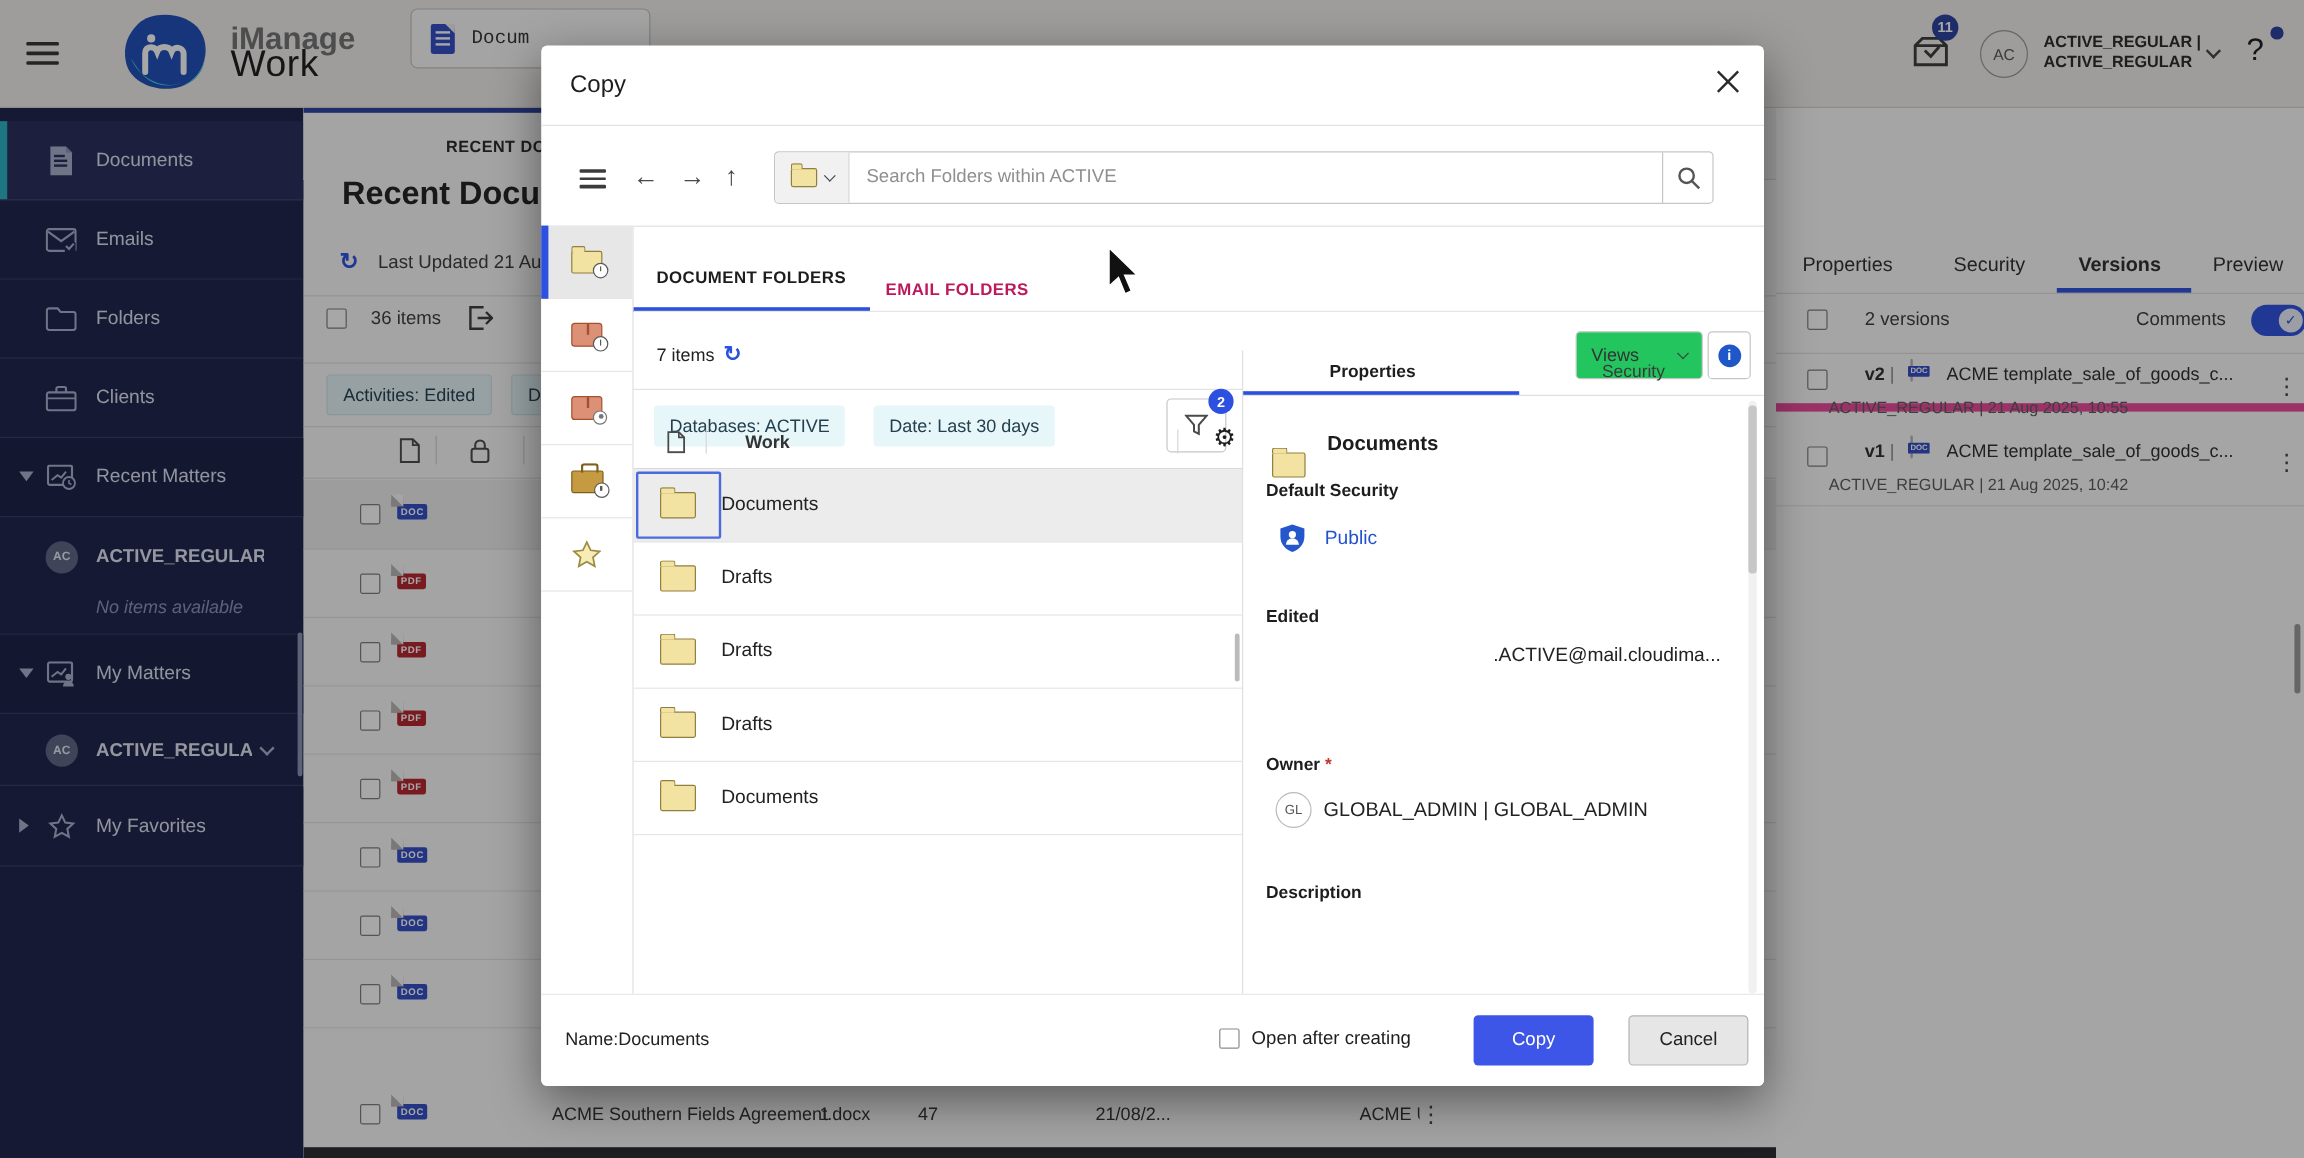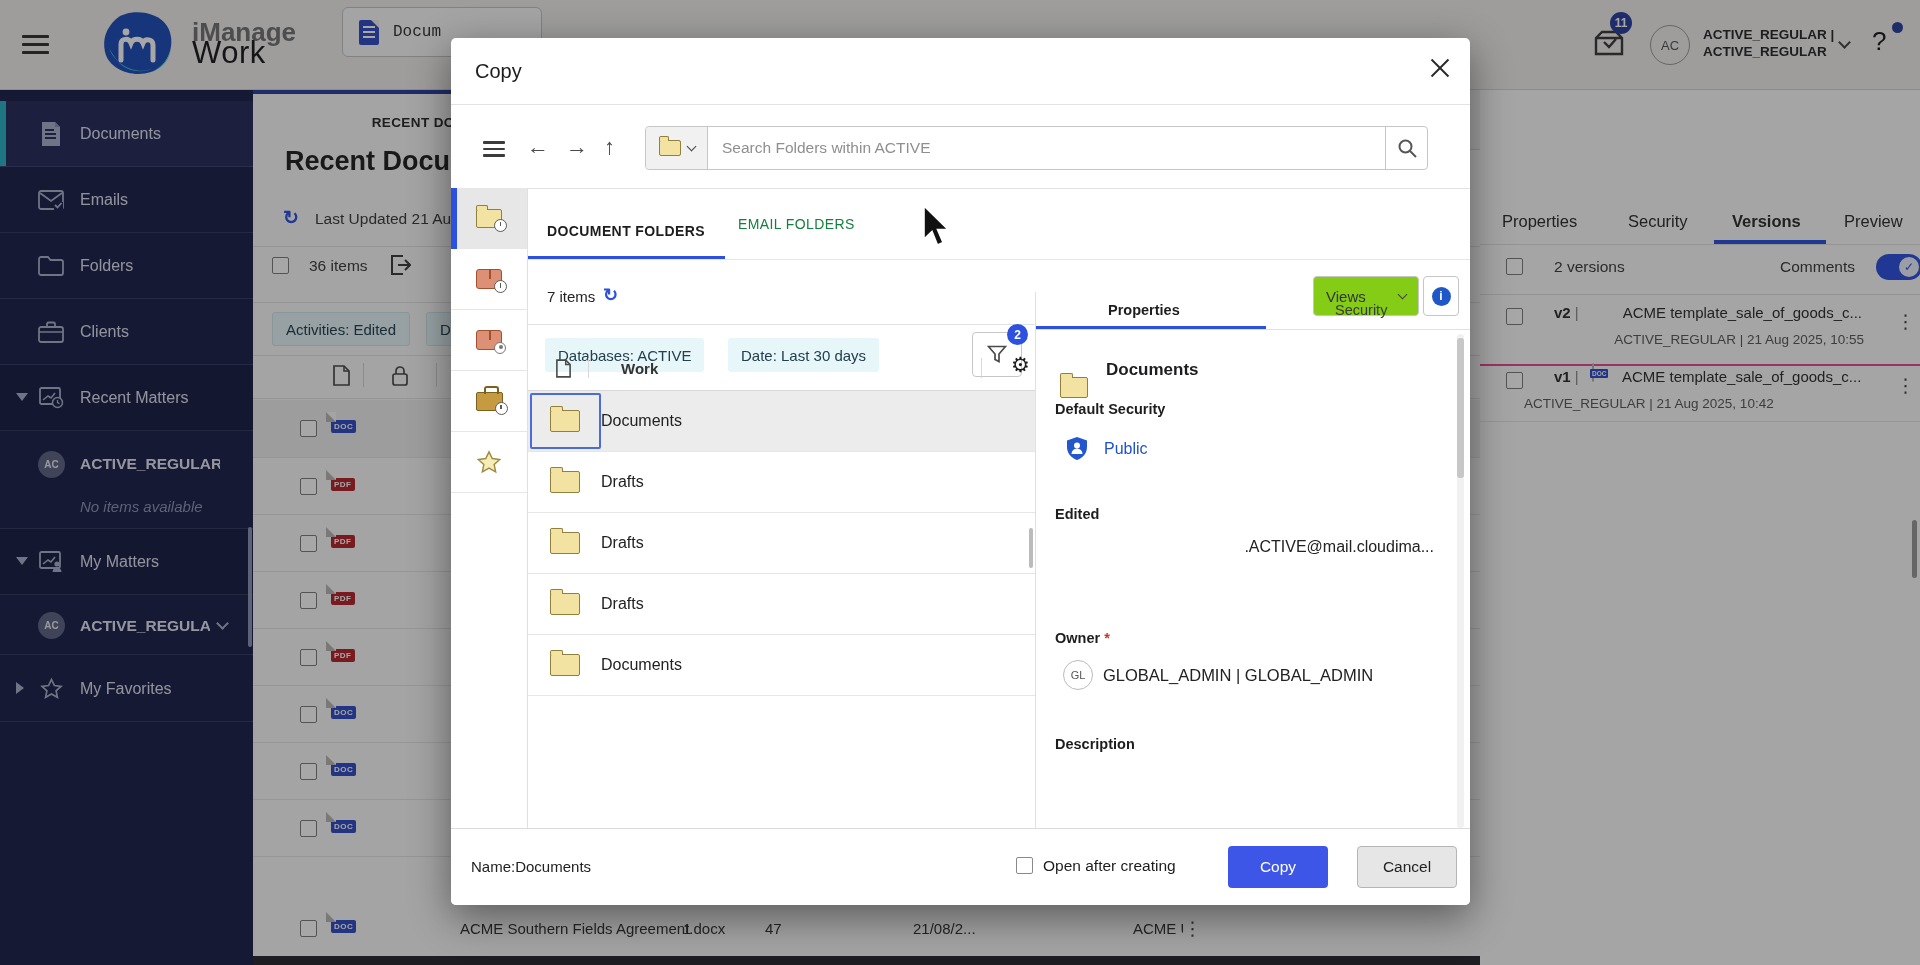--- a/index.html
+++ b/index.html
@@ -111,21 +111,21 @@
   .persondot { position:absolute; right:-5px; bottom:-5px; width:12px; height:12px; border-radius:50%;
                background:#fff; border:1px solid #777; }
   .persondot::before { content:""; position:absolute; left:3.5px; top:1.5px; width:4px; height:4px;
                        border-radius:50%; background:#777; }
   .brief { position:relative; width:27px; height:19px; background:#c59a41; border:1px solid #7d5f1e; border-radius:2px; }
   .brief::before { content:""; position:absolute; left:7px; top:-7px; width:11px; height:6px;
                    border:2px solid #7d5f1e; border-bottom:none; border-radius:3px 3px 0 0; }
   .mtab { font-size:14px; letter-spacing:.4px; font-weight:700; }
   .chipb { position:absolute; height:34px; background:#e7f6f8; border-radius:3px; display:flex;
            align-items:center; padding:0 13px; font-size:15px; color:#23404f; }
-  .viewsbtn { position:absolute; border:1px solid #c6c6c6; border-radius:4px; background:#84cc16;
+  .viewsbtn { position:absolute; border:1px solid #c6c6c6; border-radius:4px; background:#22c55e;
               display:flex; align-items:center; justify-content:space-between; padding:0 12px;
               font-size:15px; color:#333; }
   .infob { position:absolute; border:1px solid #c6c6c6; border-radius:4px; background:#fff;
            display:flex; align-items:center; justify-content:center; }
   .infoi { width:19px; height:19px; border-radius:50%; background:#1f57c8; color:#fff; font-size:12px;
            font-weight:700; display:flex; align-items:center; justify-content:center; }
   .funnelbtn { position:absolute; width:50px; height:45px; border:1px solid #c6c6c6; border-radius:4px;
                background:#fff; display:flex; align-items:center; justify-content:center; }
   .lrow { position:absolute; left:77px; width:507px; height:61px; border-bottom:1px solid #e6e6e6;
           display:flex; align-items:center; font-size:16px; color:#222; }
@@ -382,21 +382,21 @@
       <div class="blueu" style="left:234px;top:150px;width:112px;"></div>
       <div class="hairline" style="left:0;top:154px;width:440px;"></div>
       <div class="abs cb" style="left:26px;top:168px;"></div>
       <div class="abs gtext" style="left:74px;top:168px;">2 versions</div>
       <div class="abs gtext" style="left:300px;top:168px;">Comments</div>
       <div class="abs toggle" style="left:396px;top:164px;">
           <span class="knob">✓</span>
         </div>
       <div class="hairline" style="left:0;top:204px;width:440px;"></div>
 
-      <div class="abs" style="left:0;top:204px;width:440px;height:72px;border-bottom:2px solid #ec4899;text-align:right;">
+      <div class="abs" style="left:0;top:204px;width:440px;height:49px;border-bottom:7px solid #ec4899;">
         <span class="abs cb" style="left:26px;top:14px;"></span>
         <span class="abs" style="left:74px;top:10px;font-size:15px;font-weight:700;color:#2e2e2e;"><span>v2</span> <span style="font-weight:400;color:#888;">|</span></span>
         <span class="abs minidoc" style="left:112px;top:6px;"><span>DOC</span></span>
         <span class="abs nowrap" style="left:142px;top:10px;width:240px;font-size:15px;color:#2e2e2e;">ACME template_sale_of_goods_c...</span>
         <span class="abs kebab" style="left:416px;top:16px;">⋮</span>
         <span class="abs vmeta nowrap" style="left:44px;top:38px;width:340px;">ACTIVE_REGULAR  |  21 Aug 2025, 10:55</span>
       </div>
 
       <div class="abs" style="left:0;top:268px;width:440px;height:64px;border-bottom:1px solid #e6e4e2;">
         <span class="abs cb" style="left:26px;top:14px;"></span>
@@ -464,21 +464,21 @@
           </span>
       </div>
       <div class="railcell">
         <svg width="28" height="27" viewBox="0 0 24 24">
             <path d="M12 2.5l2.9 6 6.6.8-4.9 4.5 1.3 6.5L12 17l-5.9 3.3 1.3-6.5-4.9-4.5 6.6-.8z" fill="#f7ecb5" stroke="#9c8b42" stroke-width="1.3"></path>
           </svg>
       </div>
     </div>
 
     <div class="abs mtab" style="left:96px;top:185px;color:#1d1d1f;">DOCUMENT FOLDERS</div>
-    <div class="abs mtab" style="left:287px;top:178px;color:#15803d;font-weight:400;">EMAIL FOLDERS</div>
+    <div class="abs mtab" style="left:287px;top:195px;color:#be185d;font-weight:700;">EMAIL FOLDERS</div>
     <div class="blueu" style="left:77px;top:218px;width:197px;"></div>
     <div class="hairline" style="left:77px;top:221px;width:942px;background:#e6e6e6;"></div>
 
     <div class="abs" style="left:96px;top:250px;font-size:15px;color:#222;">7 items</div>
     <div class="abs" style="left:152px;top:246px;color:#2c50e0;font-size:18px;font-weight:700;">↻</div>
     <div class="viewsbtn" style="left:862px;top:238px;width:106px;height:40px;">
       <span>Views</span>
       <span class="chev" style="width:7px;height:7px;border-width:1.8px;margin-top:-3px;"></span>
     </div>
     <div class="infob" style="left:972px;top:238px;width:36px;height:40px;">

